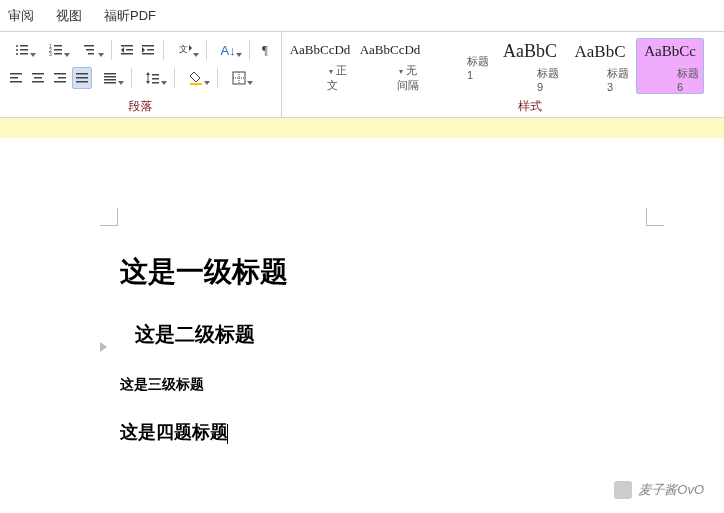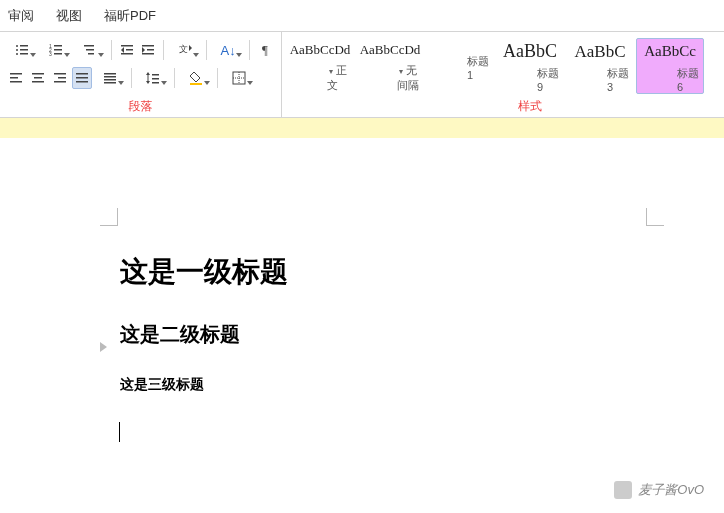--- a/index.html
+++ b/index.html
@@ -3,21 +3,21 @@
 <meta charset="utf-8">
 <style>
 * { box-sizing: border-box; margin: 0; padding: 0; }
 body { font-family: "Microsoft YaHei", sans-serif; background: #fff; width: 724px; height: 513px; overflow: hidden; position: relative; }
 
 .menubar { height: 32px; display: flex; align-items: center; padding-left: 8px; font-size: 13px; color: #333; border-bottom: 1px solid #d4d4d4; }
 .menubar span { margin-right: 22px; cursor: pointer; }
 
 .ribbon { height: 86px; border-bottom: 1px solid #d4d4d4; display: flex; background: #fff; }
 .group { border-right: 1px solid #d4d4d4; padding: 4px 6px 2px 6px; display: flex; flex-direction: column; position: relative; }
-.group-label { position: absolute; bottom: 2px; left: 0; right: 0; text-align: center; font-size: 12px; color: #ef4444; }
+.group-label { position: absolute; bottom: 2px; left: 0; right: 0; text-align: center; font-size: 12px; color: #7f1d1d; }
 
 .para-group { width: 282px; }
 .para-row { display: flex; align-items: center; height: 28px; gap: 2px; }
 .rbtn { width: 20px; height: 22px; display: flex; align-items: center; justify-content: center; font-size: 13px; color: #444; cursor: pointer; border-radius: 2px; position: relative; }
 .rbtn.wide { width: 32px; }
 .rbtn.sel { background: #d5e1f2; border: 1px solid #a3bde3; }
 .dd::after { content: ""; position: absolute; right: 2px; bottom: 4px; border-left: 3px solid transparent; border-right: 3px solid transparent; border-top: 4px solid #666; }
 .sep { width: 1px; height: 20px; background: #d4d4d4; margin: 0 3px; }
 
 .styles-group { flex: 1; padding: 6px 4px 2px 4px; }
@@ -30,21 +30,21 @@
 
 .doc-area { background: #fef9c3; position: relative; height: 399px; }
 .page { position: absolute; left: 0; top: 20px; width: 724px; height: 380px; background: #fff; }
 .crop { position: absolute; width: 18px; height: 18px; }
 .crop.tl { left: 100px; top: 70px; border-left: 1px solid #bbb; border-top: 1px solid #bbb; transform: rotate(180deg); }
 .crop.tr { right: 60px; top: 70px; border-right: 1px solid #bbb; border-top: 1px solid #bbb; transform: rotate(180deg); }
 .collapse-tri { position: absolute; left: 100px; top: 204px; width: 0; height: 0; border-top: 5px solid transparent; border-bottom: 5px solid transparent; border-left: 7px solid #bbb; }
 
 .content { position: absolute; left: 120px; top: 115px; font-family: "SimSun", serif; color: #000; }
 .h1 { font-size: 28px; font-weight: bold; margin-bottom: 30px; }
-.h2 { font-size: 20px; font-weight: bold; margin-bottom: 28px; }
+.h2 { font-size: 20px; font-weight: bold; margin-bottom: 28px; margin-left: 15px; }
 .h3 { font-size: 14px; font-weight: bold; margin-bottom: 26px; }
 .h4 { font-size: 18px; font-weight: bold; }
 .cursor { display: inline-block; width: 1px; height: 20px; background: #000; vertical-align: middle; margin-left: -1px; }
 
 .watermark { position: absolute; right: 20px; bottom: 18px; display: flex; align-items: center; gap: 6px; font-size: 13px; color: #888; font-style: italic; }
 .wm-icon { width: 18px; height: 18px; border-radius: 3px; background: #ccc; }
 
 svg { width: 16px; height: 16px; }
 </style>
 </head>
@@ -217,20 +217,20 @@
 
 <div class="doc-area">
   <div class="page">
     <div class="crop tl"></div>
     <div class="crop tr"></div>
     <div class="collapse-tri"></div>
     <div class="content">
       <div class="h1">这是一级标题</div>
       <div class="h2">这是二级标题</div>
       <div class="h3">这是三级标题</div>
-      <div class="h4"><span class="cursor"></span></div>
+      <div class="h4"><span>这是四题标题</span><span class="cursor"></span></div>
     </div>
   </div>
   <div class="watermark">
     <div class="wm-icon"></div>
     <span>麦子酱OvO</span>
   </div>
 </div>
 
 </body></html>

